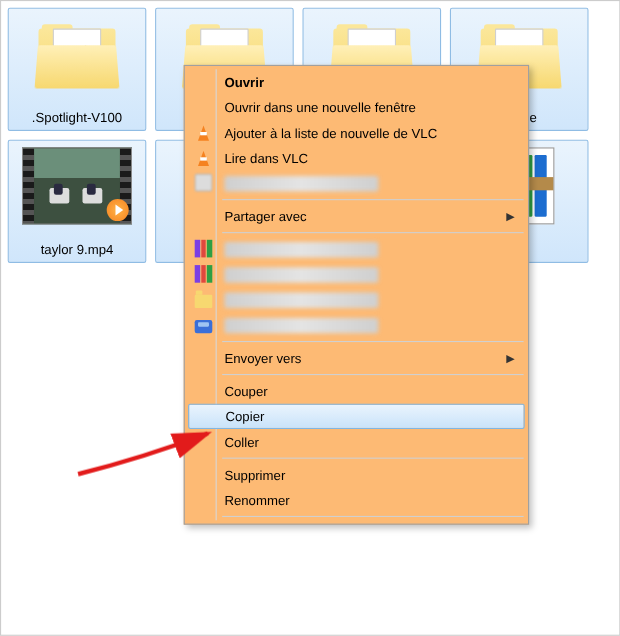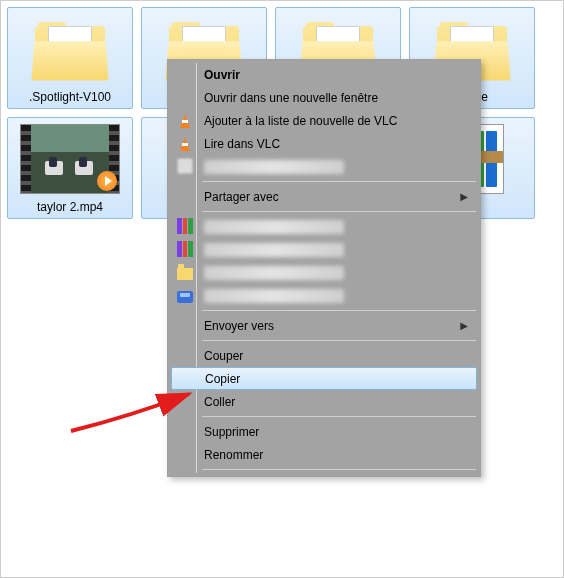--- a/index.html
+++ b/index.html
@@ -96,21 +96,21 @@
       width:20px; height:20px; border-radius:50%;
       background: radial-gradient(#ffb347, #f58220);
       display:flex; align-items:center; justify-content:center;
     }
     .play-badge::after {
       content:""; display:block;
       border-left:7px solid #fff; border-top:5px solid transparent; border-bottom:5px solid transparent;
       margin-left:2px;
     }
     .file-label {
-      margin-top: 6px;
+      margin-top: 16px;
       text-align: right;
       color: #000;
       white-space: nowrap;
       overflow: hidden;
       text-overflow: ellipsis;
       max-width: 120px;
     }
     .file-item.selected .file-label { color: #000; }
     .obscured-label {
       width: 60px; height: 12px;
@@ -141,21 +141,21 @@
     .archive-icon .books {display:flex;height:100%;gap:1px;}
     .archive-icon .book{flex:1;border-radius:1px;}
     .archive-icon .belt{position:absolute;top:40%;left:0;right:0;height:8px;background:#b48a4a;}
 
     
     .context-menu {
       position: absolute;
       top: 58px;
       left: 166px;
       width: 314px;
-      background: #a3a3a3;
+      background: #fdba74;
       border: 1px solid #a0a0a0;
       box-shadow: 3px 3px 6px rgba(0,0,0,0.25);
       padding: 3px 2px;
     }
     .menu-item {
       display: flex;
       align-items: center;
       height: 23px;
       padding: 0 20px 0 34px;
       position: relative;
@@ -276,21 +276,21 @@
       <div class="strip left"></div>
         <div class="strip right"></div>
       <div class="frame">
         <div class="horse" style="left:14px;"></div>
           <div class="rider" style="left:18px;"></div>
         <div class="horse" style="left:44px;"></div>
           <div class="rider" style="left:48px;"></div>
       </div>
       <div class="play-badge"></div>
     </div>
-    <div class="file-label">taylor 2.mp4</div>
+    <div class="file-label">taylor 9.mp4</div>
   </div>
   <div class="file-item selected">
     <div class="video-strip-icon"></div>
     <div class="obscured-label"></div>
   </div>
   <div class="file-item selected">
     <div class="archive-icon">
       <div class="books">
           <div class="book b1"></div>
           <div class="book b2"></div>

